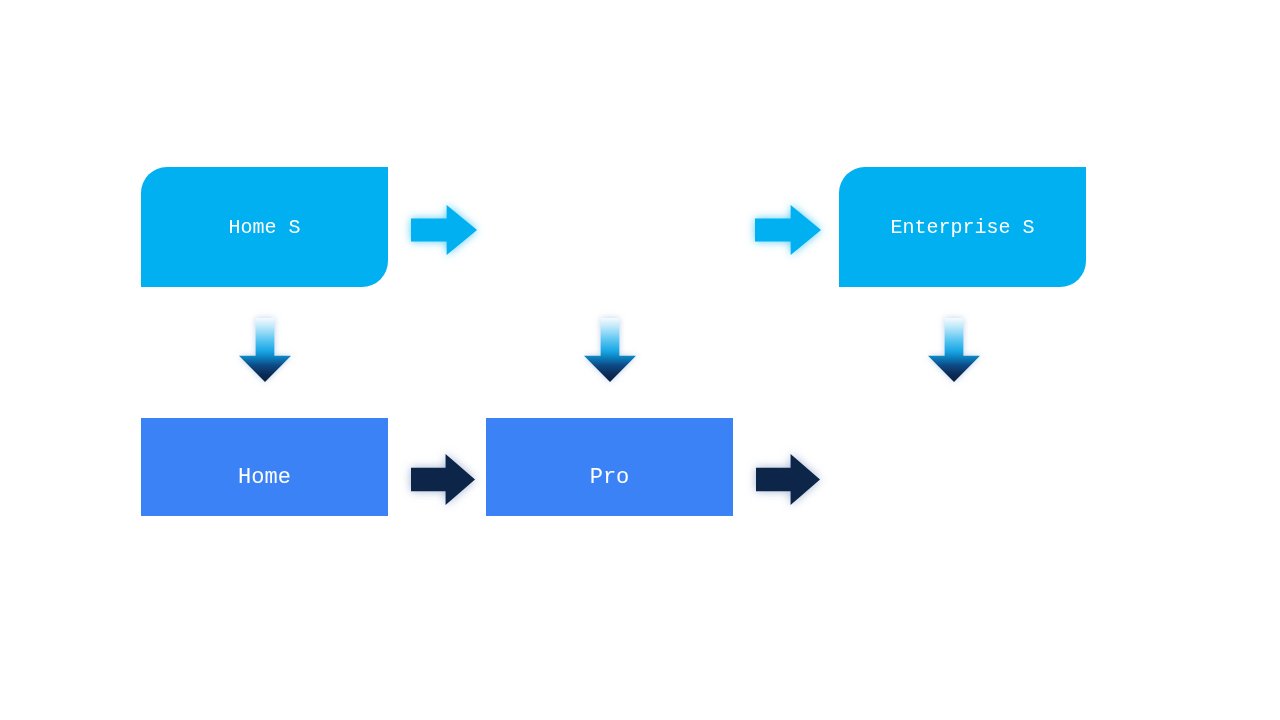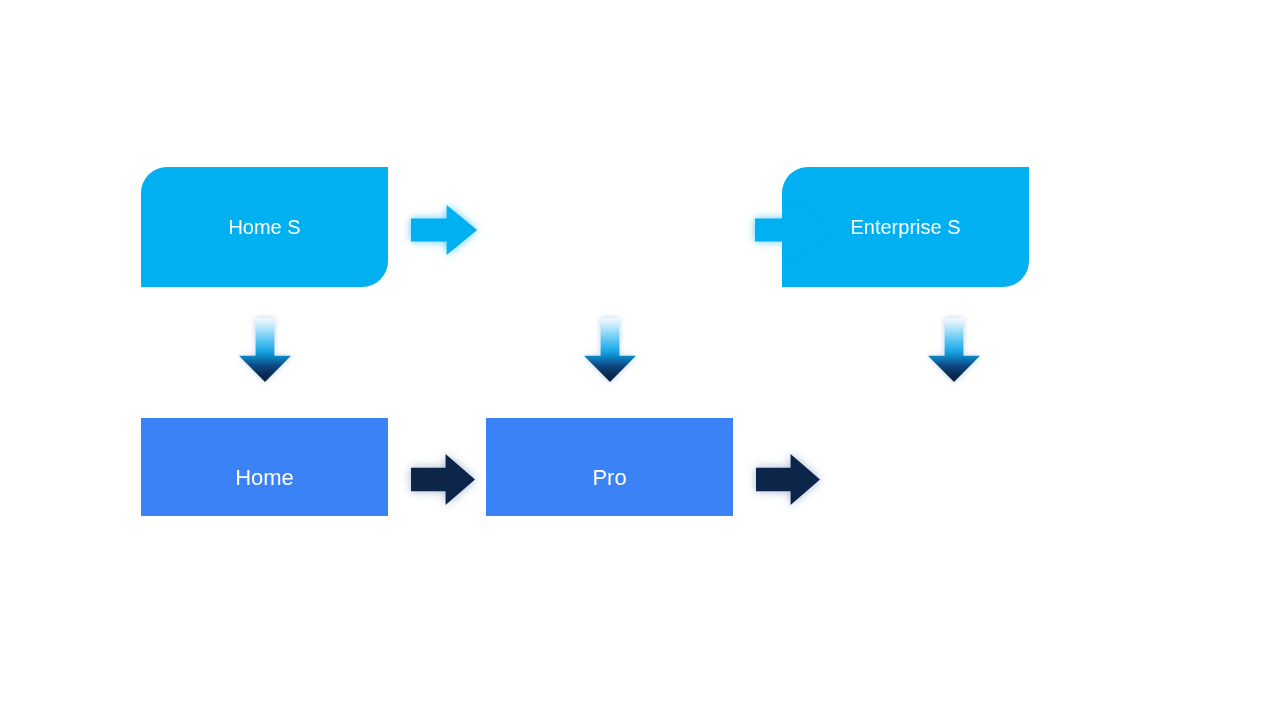--- a/index.html
+++ b/index.html
@@ -6,21 +6,21 @@
     margin: 0;
     padding: 0;
     background: #ffffff;
   }
   .canvas {
     position: relative;
     width: 1280px;
     height: 516px;
     background: #ffffff;
     overflow: hidden;
-    font-family: Liberation Sans, sans-serif;
+    font-family: Liberation Mono, monospace;
   }
   .box {
     position: absolute;
     display: flex;
     align-items: center;
     justify-content: center;
     color: #ffffff;
     text-align: center;
   }
   .box-top {
@@ -33,21 +33,21 @@
   }
   .box-bottom {
     top: 418px;
     width: 247px;
     height: 119px;
     background: #3b82f6;
     font-size: 22px;
   }
   .col-1 { left: 141px; }
   .col-2 { left: 486px; }
-  .col-3 { left: 782px; }
+  .col-3 { left: 839px; }
 
   .arrow-wrap { position: absolute; }
   .glow-cyan { filter: drop-shadow(0 0 4px rgba(0, 176, 240, 0.65)); }
   .glow-navy { filter: drop-shadow(0 0 5px rgba(125, 150, 190, 0.70)); }
   .glow-soft { filter: drop-shadow(0 0 3px rgba(130, 165, 210, 0.50)); }
 
   .right-arrow {
     clip-path: polygon(0 27%, 54% 27%, 54% 0, 100% 50%, 54% 100%, 54% 73%, 0 73%);
   }
   .right-arrow.cyan {

